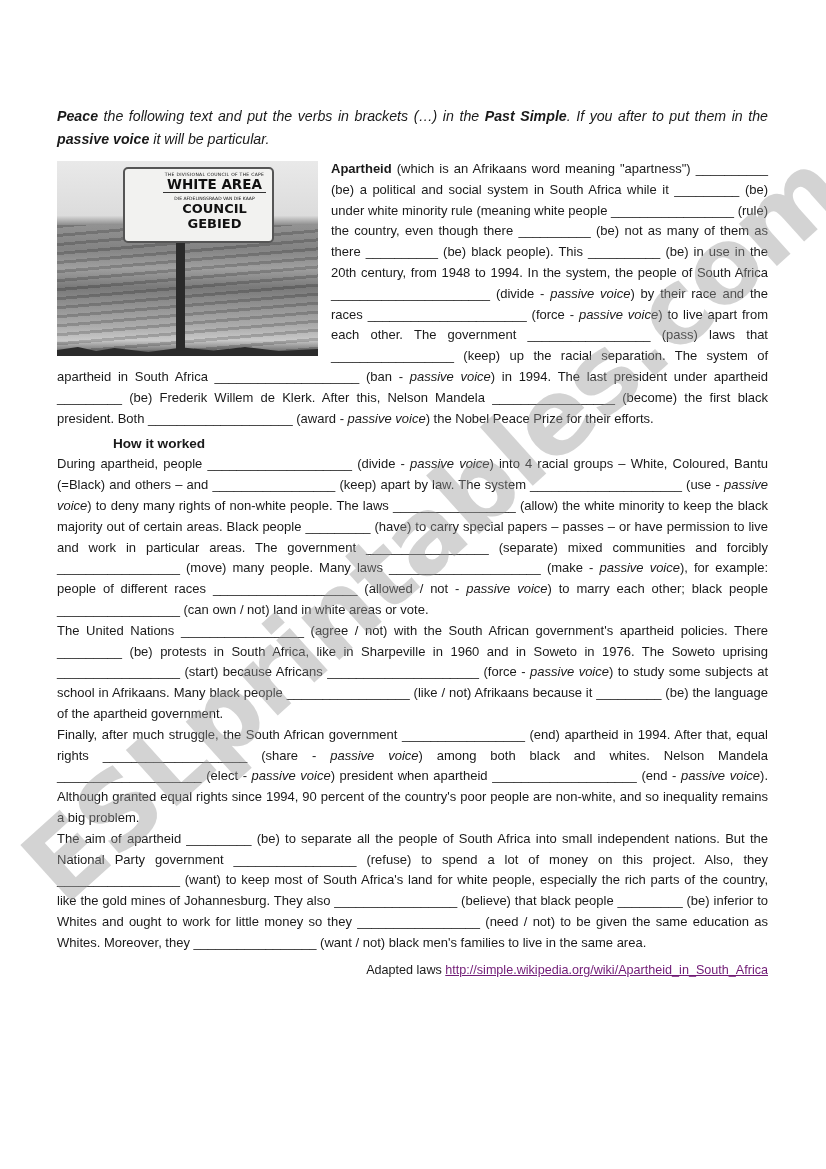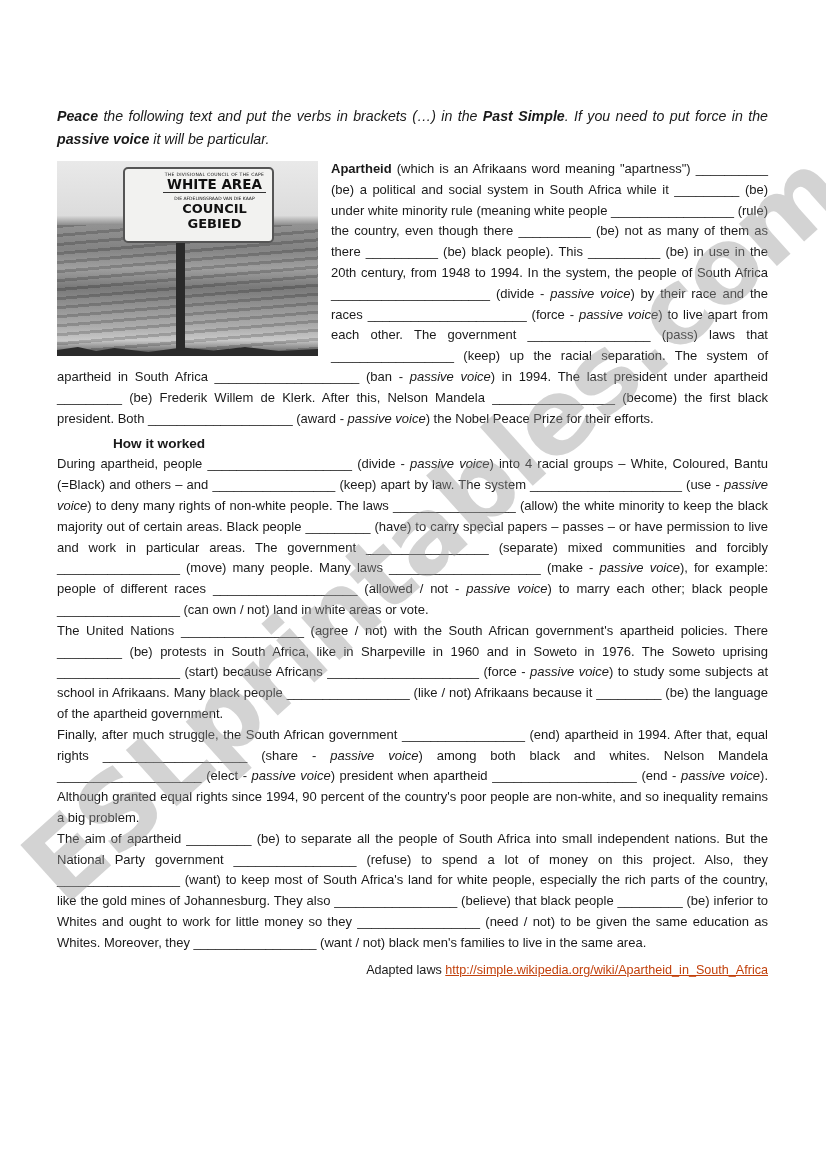--- a/index.html
+++ b/index.html
@@ -19,31 +19,31 @@
      clip-path:polygon(0 40%,8% 10%,15% 50%,22% 20%,35% 60%,48% 15%,60% 45%,72% 10%,85% 50%,100% 30%,100% 100%,0 100%); }
   .photo .pole { position:absolute; left:119px; top:75px; width:9px; height:115px; background:#2a2a2a; }
   .photo .sign { position:absolute; left:66px; top:6px; width:115px; height:72px; background:#f2f2f0;
      border:2px solid #555; border-radius:5px; text-align:center; color:#111; font-family:"DejaVu Sans",sans-serif;padding-left:32px; }
   .sign .s1 { font-size:4.5px; letter-spacing:0.3px; margin-top:3px; }
   .sign .s2 { font-size:13.5px; font-weight:bold; line-height:15px; border-bottom:1px solid #333; margin:0 6px; }
   .sign .s3 { font-size:4.5px; margin-top:3px; }
   .sign .s4 { font-size:13px; font-weight:bold; line-height:15px; }
   h3 { font-size:13.6px; font-weight:bold; margin:6px 0 1px 12px; line-height:18px;padding-left:44px; }
   .source { text-align:right; font-size:12.6px; line-height:20px; margin-top:7px; }
-  .source a { color:#c2410c; text-decoration:underline; }
+  .source a { color:#701a75; text-decoration:underline; }
   .watermark { position:absolute; left:40px; top:455px; width:900px; font-family:"DejaVu Sans",sans-serif;
      font-size:104px; font-weight:bold; color:rgba(150,150,150,0.42); transform:rotate(-42deg);
      transform-origin:0 50%; white-space:nowrap; pointer-events:none; letter-spacing:-2px; top:820px; }
 </style>
 </head>
 <body>
 
 <div class="page">
 
-  <p class="instr"><b>Peace</b><span> the following text and put the verbs in brackets (…) in the </span><b>Past Simple</b><span>. If you need to put force in the </span><b>passive voice</b><span> it will be particular.</span></p>
+  <p class="instr"><b>Peace</b><span> the following text and put the verbs in brackets (…) in the </span><b>Past Simple</b><span>. If you after to put them in the </span><b>passive voice</b><span> it will be particular.</span></p>
 
   <div class="photo">
     <div class="waves"></div>
     <div class="rocks"></div>
     <div class="pole"></div>
     <div class="sign">
       <div class="s1">THE DIVISIONAL COUNCIL OF THE CAPE</div>
       <div class="s2">WHITE AREA</div>
       <div class="s3">DIE AFDELINGSRAAD VAN DIE KAAP</div>
       <div class="s4">COUNCIL GEBIED</div>

